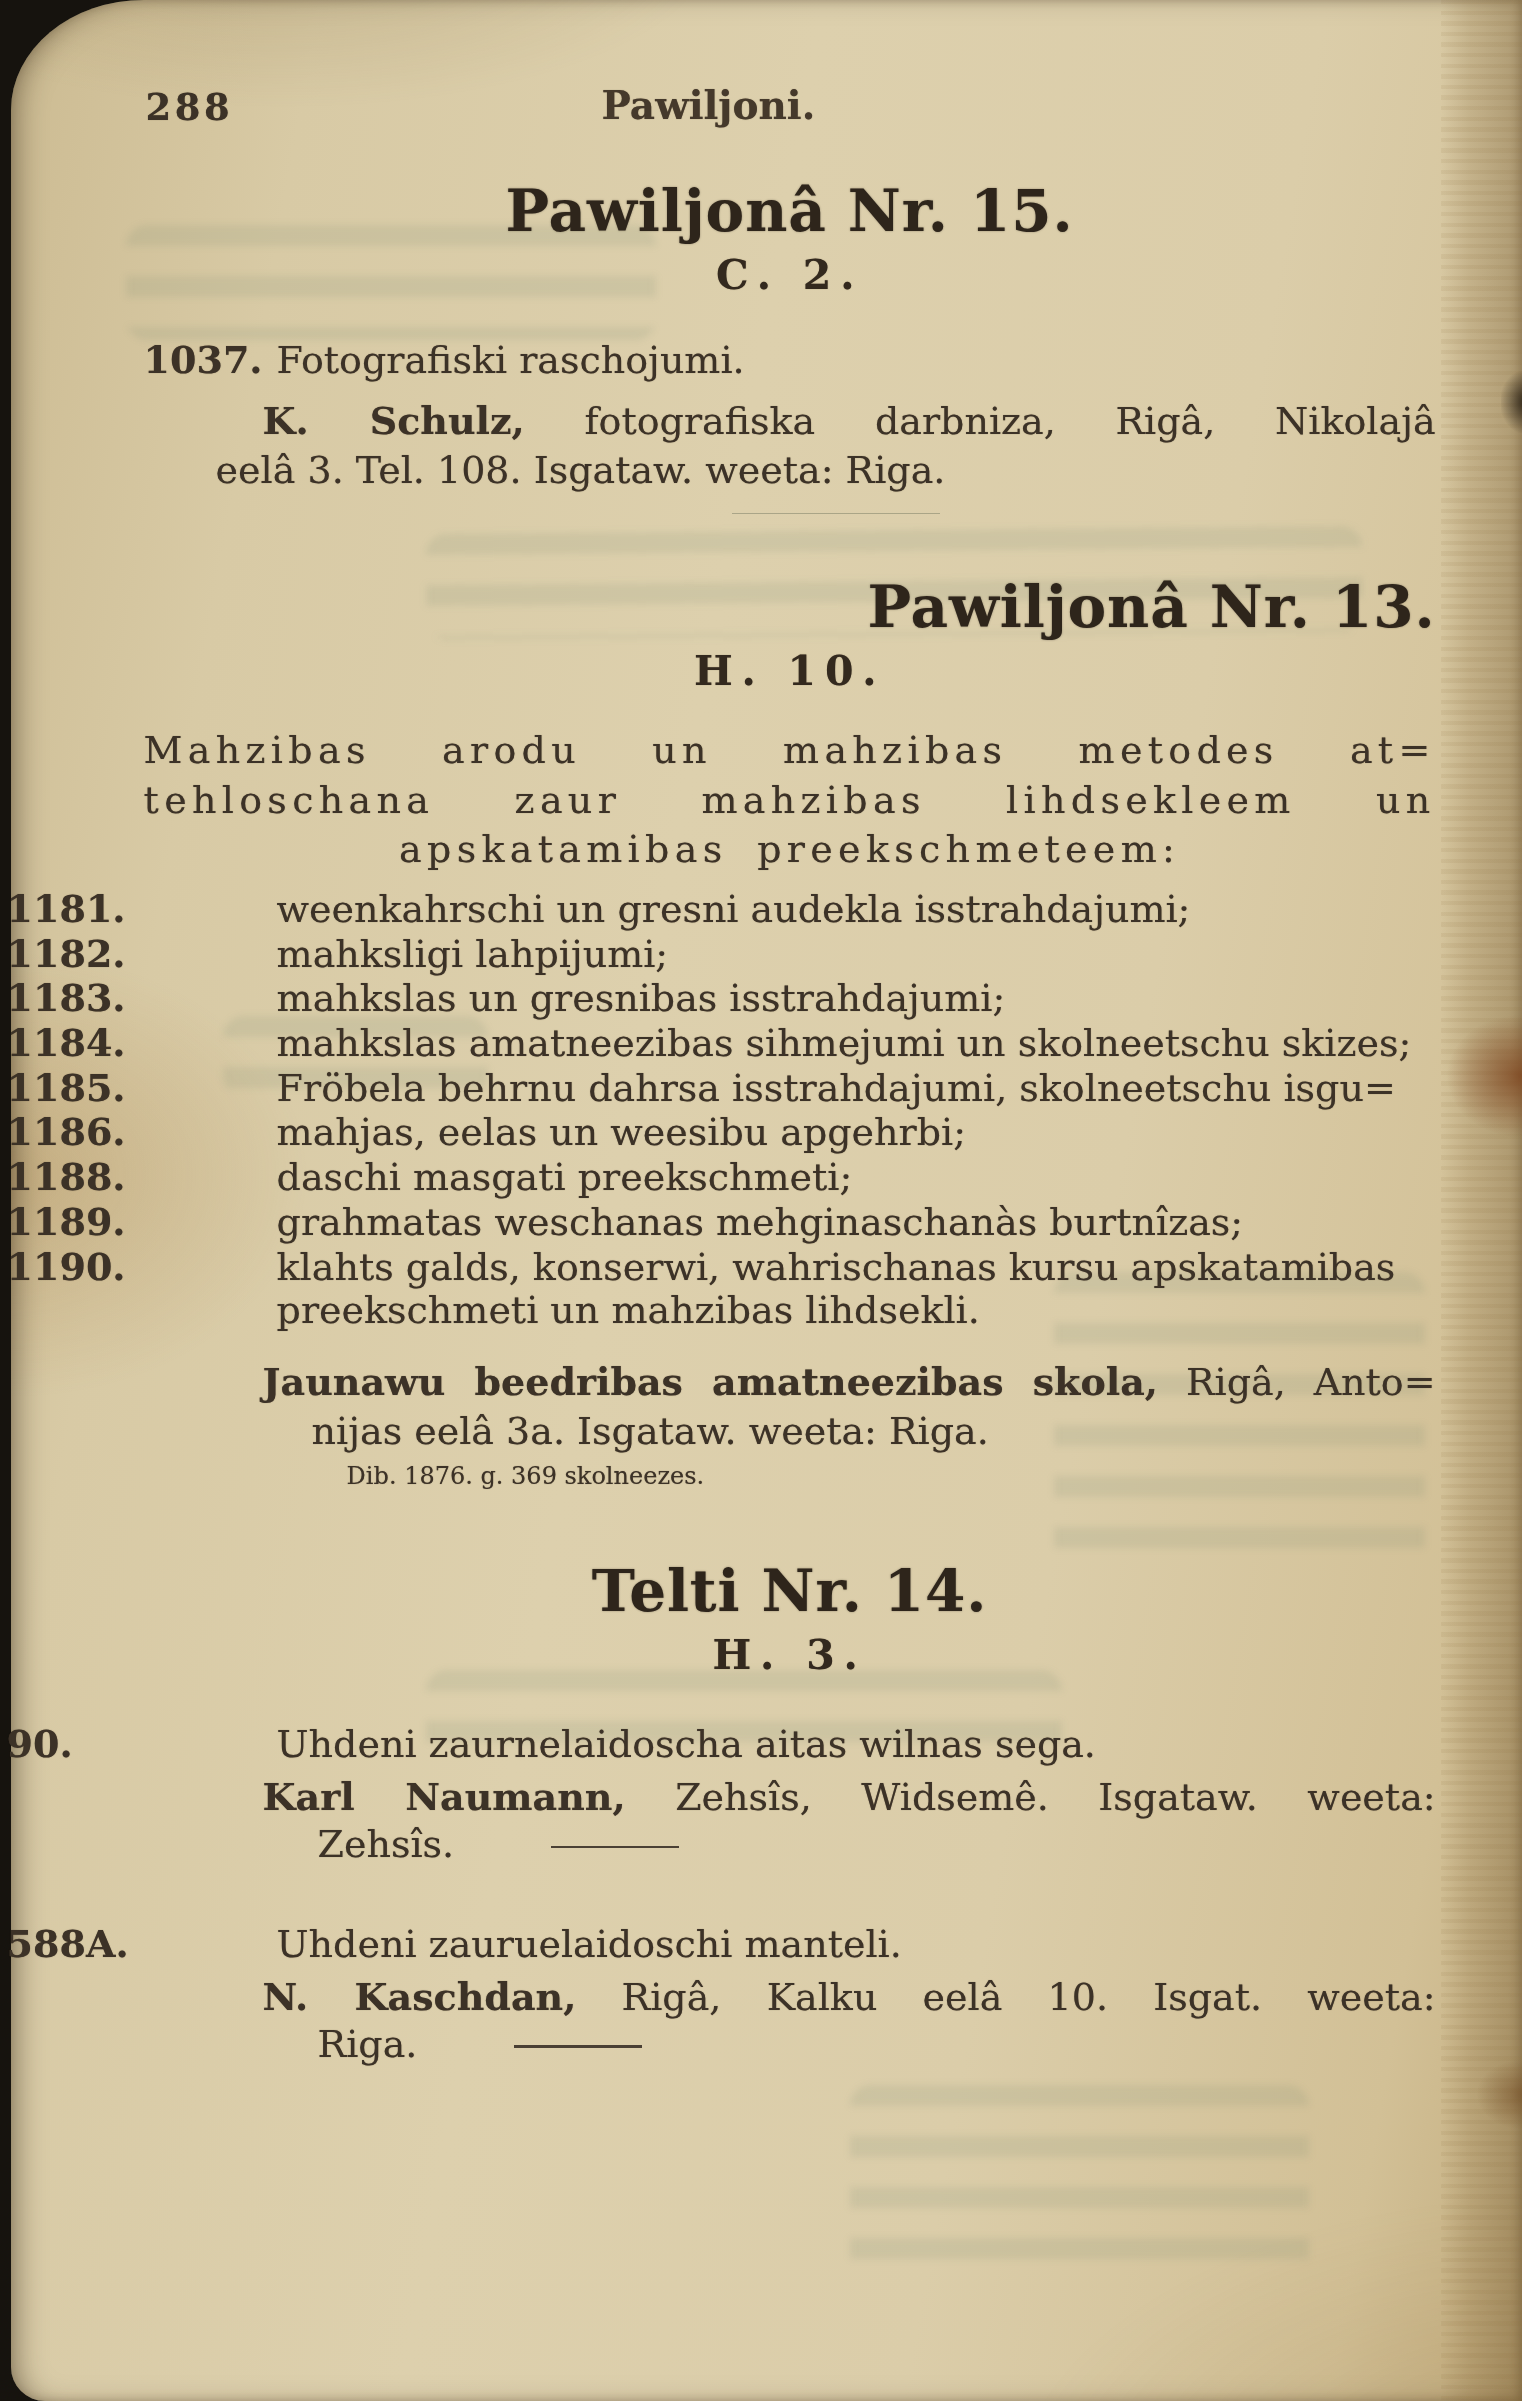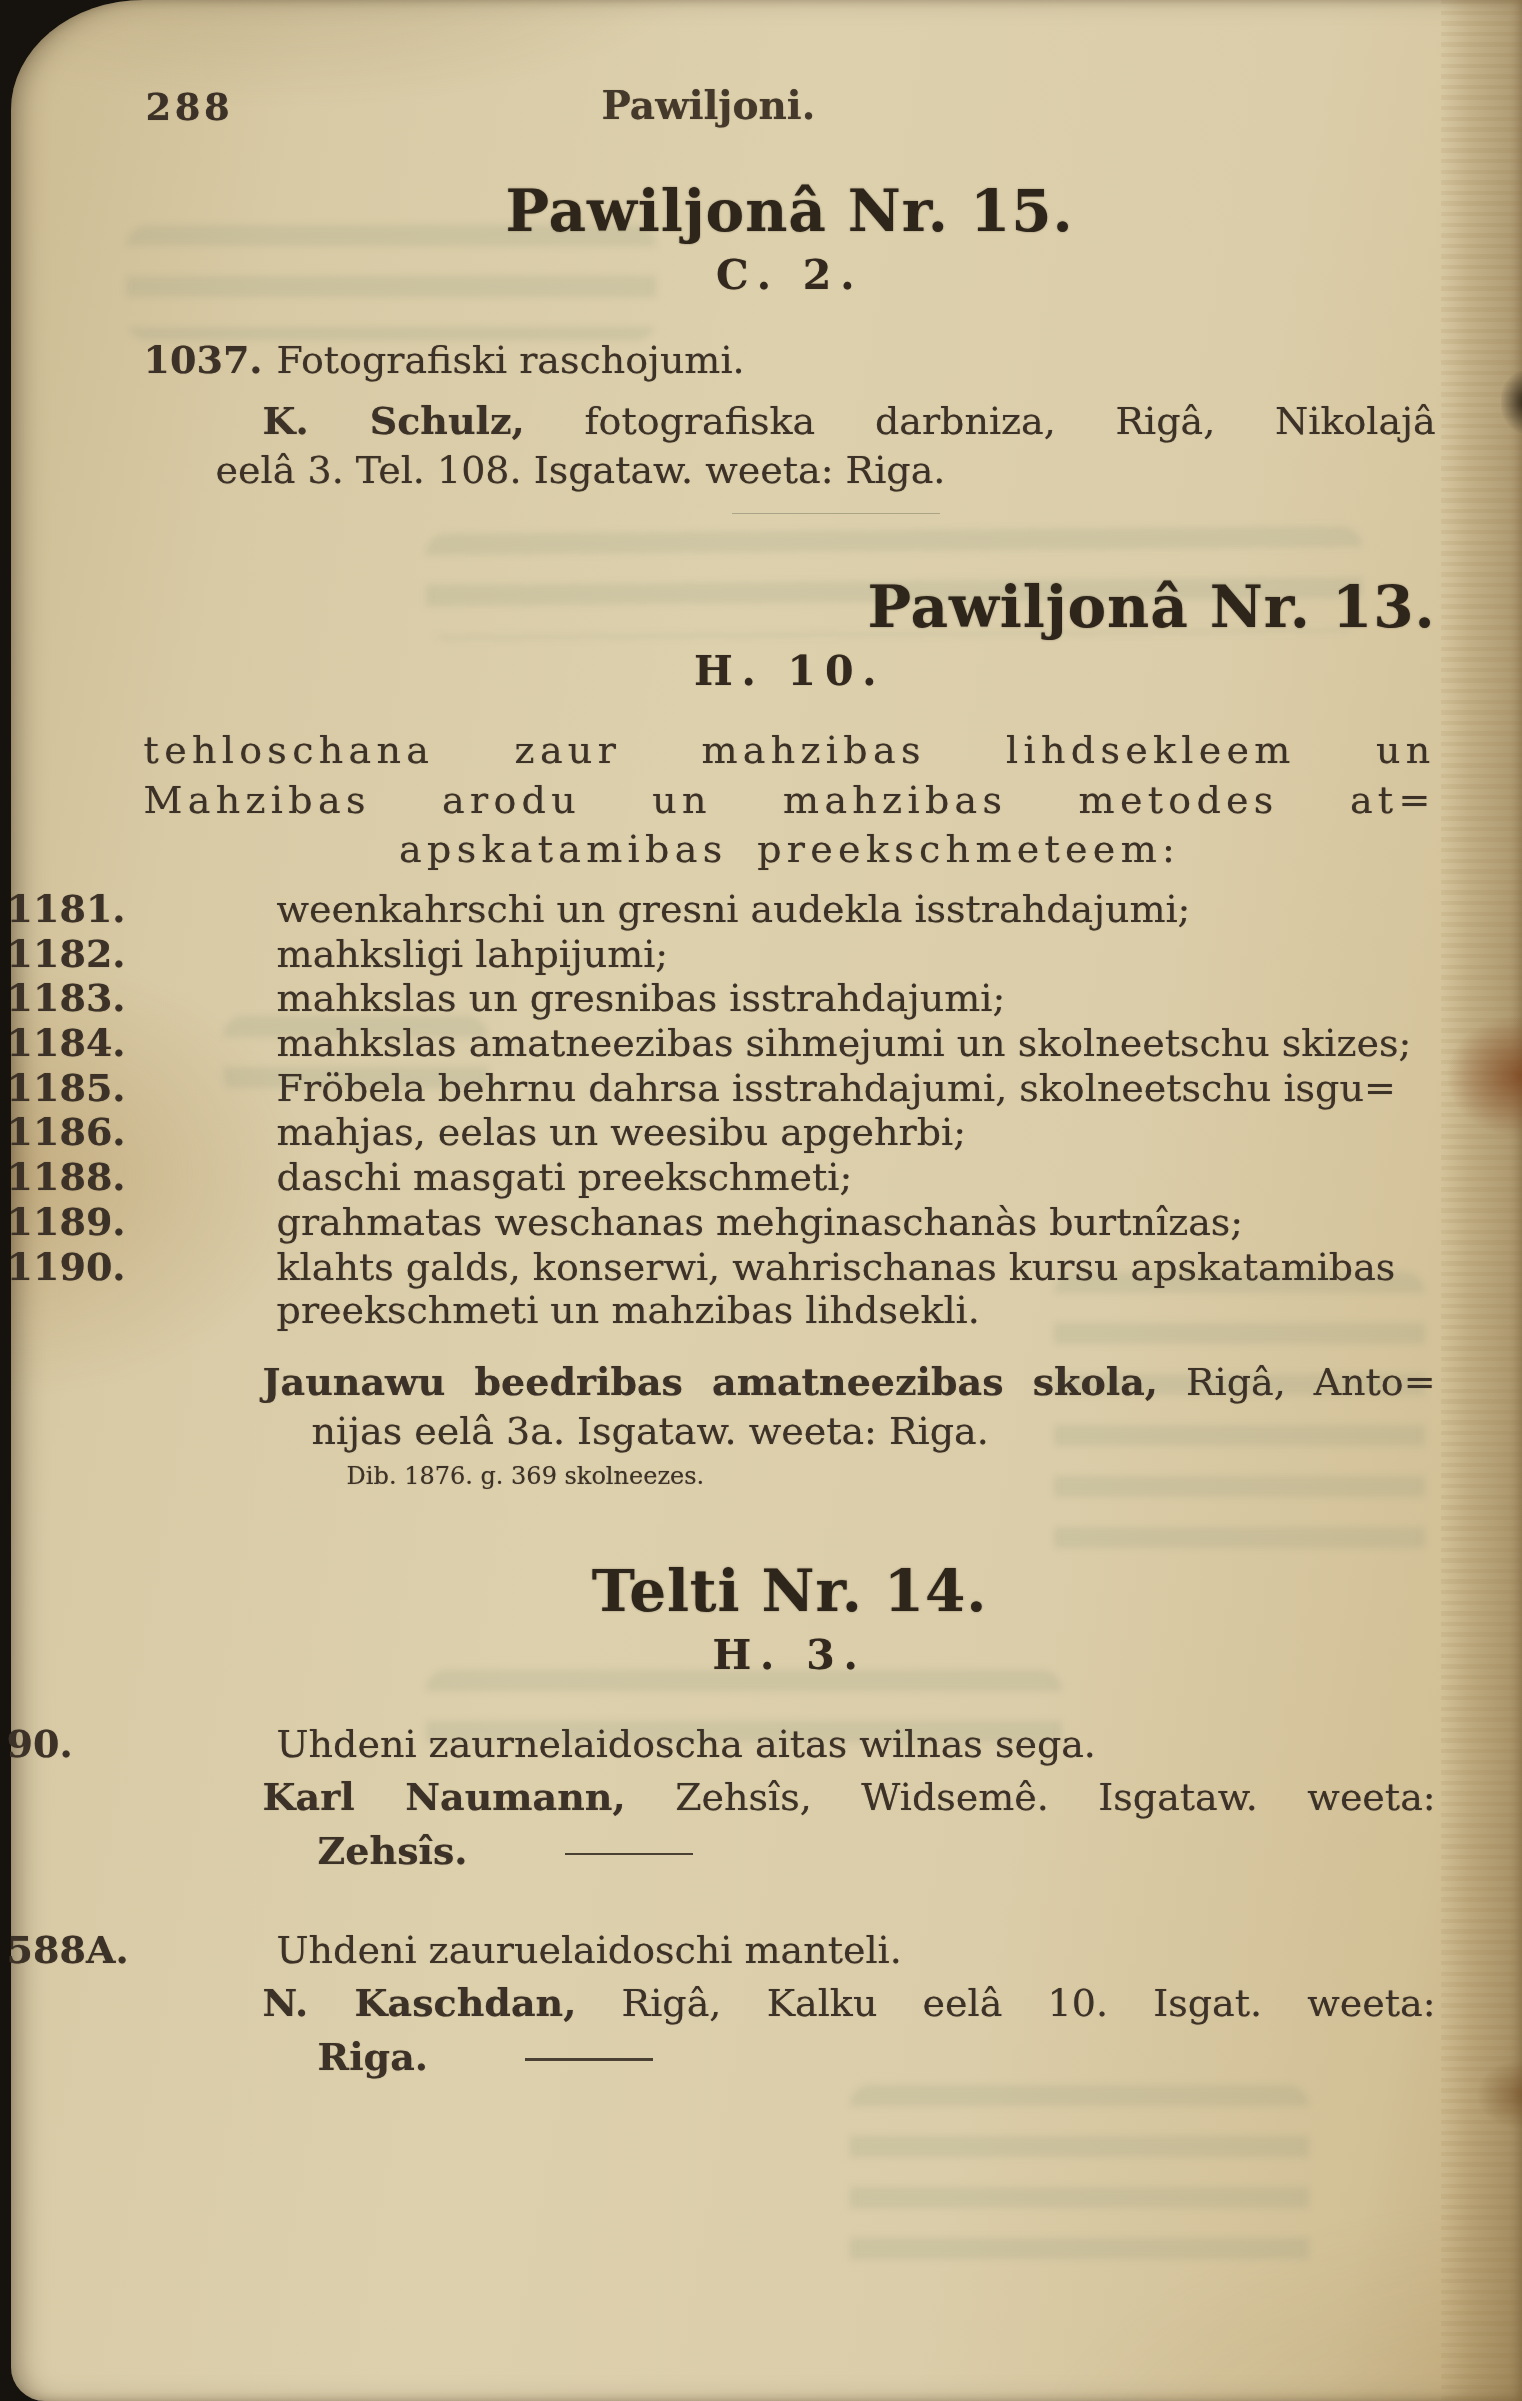--- a/index.html
+++ b/index.html
@@ -77,21 +77,21 @@
   .items{margin-top:12.4px;line-height:1.15;}
   .item{padding-left:137px;text-indent:-137px;}
   .item-cont{padding-left:133px;}
   .exh2-line1{margin-top:26.5px;padding-left:119px;text-align:justify;text-align-last:justify;}
   .exh2-line2{margin-top:3.5px;padding-left:168px;}
   .founded{margin-top:7px;padding-left:203px;font-size:24px;}
 
   #h14{margin-top:69px;} #hall14{margin-top:7px;}
   .t-entry{margin-top:41px;padding-left:137px;text-indent:-137px;}
   .t-exh1{margin-top:7px;padding-left:119px;text-align:justify;text-align-last:justify;}
-  .t-exh2{margin-top:7px;padding-left:174px;font-weight:bold;}
+  .t-exh2{margin-top:1px;padding-left:174px;}
   #e588{margin-top:53px;}
   .rule{display:inline-block;width:128px;height:2.7px;background:#4a4034;margin-left:97px;
     vertical-align:8.8px;text-shadow:none;}
 </style>
 </head>
 <body>
 
 <div class="page">
   <div class="edge-band"></div>
   <div class="notch"></div>
@@ -121,22 +121,22 @@
       <span class="exh-name">K. Schulz,</span>
       <span>fotografiska darbniza, Rigâ, Nikolajâ</span>
     </div>
     <div class="exh-line2">eelâ 3.   Tel. 108.   Isgataw. weeta: Riga.</div>
     <div class="divider-faint"></div>
 
     <div class="h-section" id="h13">Pawiljonâ Nr. 13.</div>
     <div class="hall" id="hall13">H. 10.</div>
 
     <div class="intro">
+      <div class="jl">Mahzibas arodu un mahzibas metodes at=</div>
       <div class="jl">tehloschana zaur mahzibas lihdsekleem un</div>
-      <div class="jl">Mahzibas arodu un mahzibas metodes at=</div>
       <div class="cl">apskatamibas preekschmeteem:</div>
     </div>
 
     <div class="items">
       <div class="item"><span class="num">1181.</span><span>weenkahrschi un gresni audekla isstrahdajumi;</span></div>
       <div class="item"><span class="num">1182.</span><span>mahksligi lahpijumi;</span></div>
       <div class="item"><span class="num">1183.</span><span>mahkslas un gresnibas isstrahdajumi;</span></div>
       <div class="item"><span class="num">1184.</span><span>mahkslas amatneezibas sihmejumi un skolneetschu skizes;</span></div>
       <div class="item"><span class="num">1185.</span><span>Fröbela behrnu dahrsa isstrahdajumi, skolneetschu isgu=</span></div>
       <div class="item"><span class="num">1186.</span><span>mahjas, eelas un weesibu apgehrbi;</span></div>

